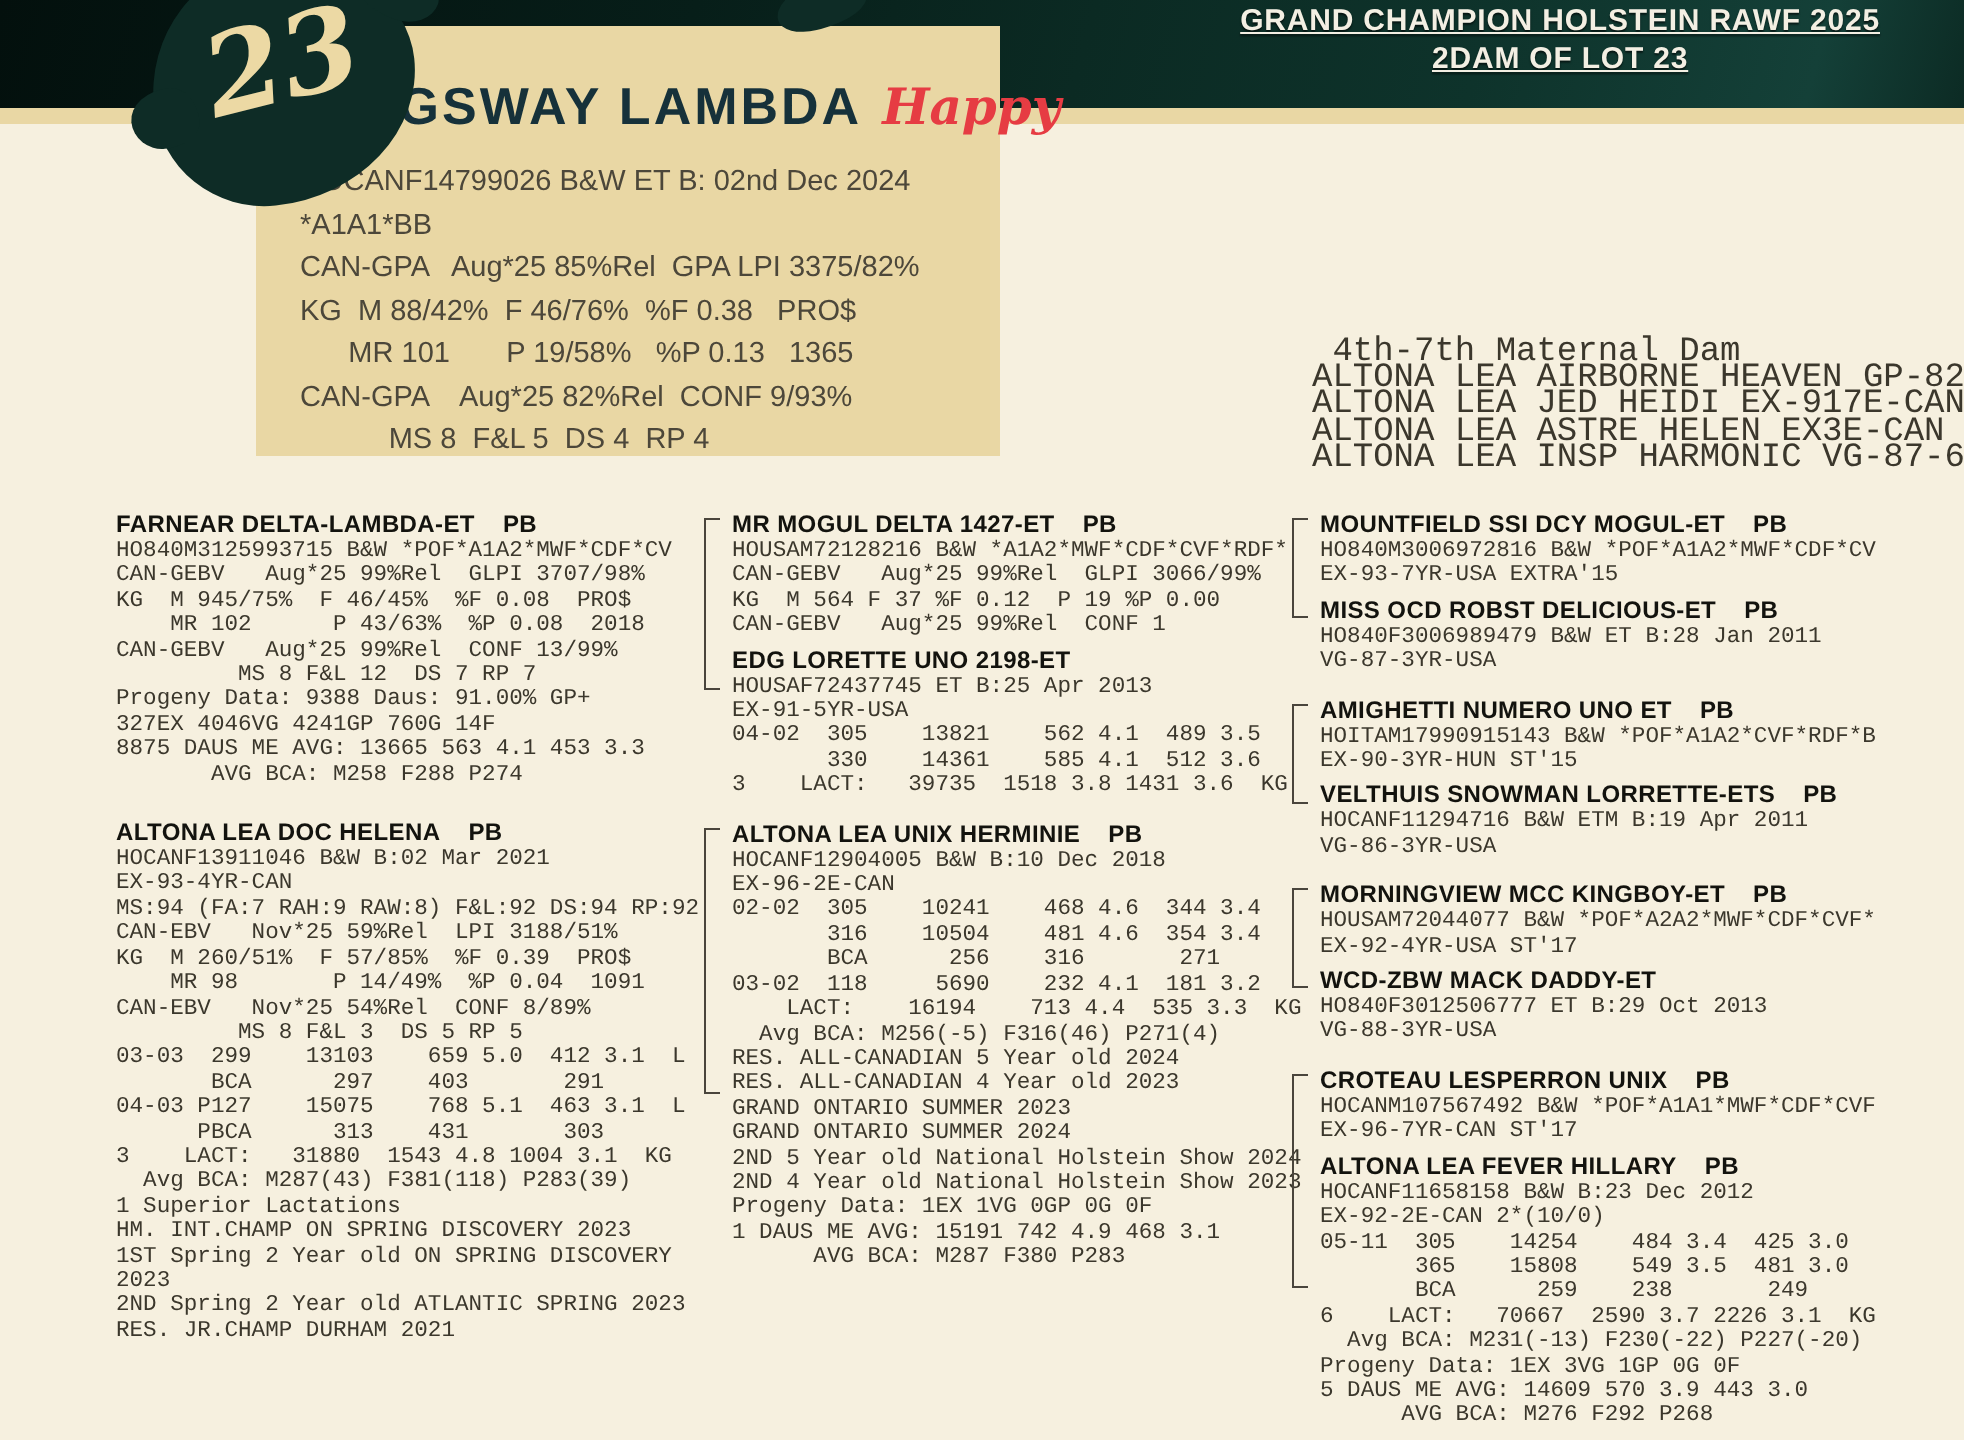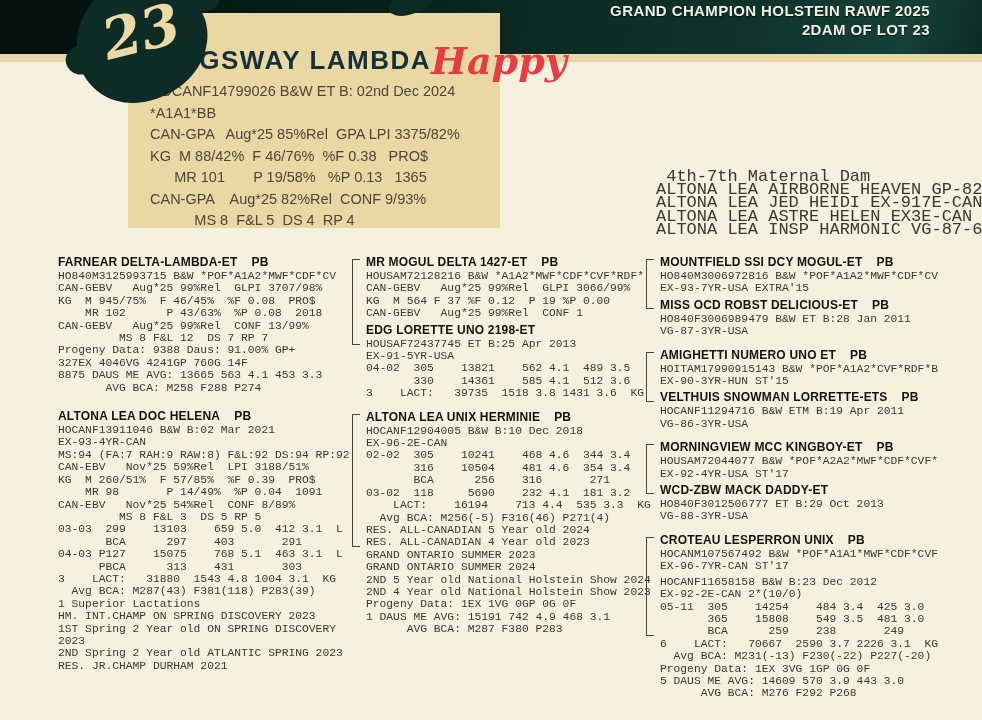--- a/index.html
+++ b/index.html
@@ -12,38 +12,39 @@
 
   
   .topband{
     position:absolute;left:0;top:0;width:982px;height:54px;
     background:linear-gradient(105deg,#03100d 0%,#071e19 35%,#0b2a23 55%,#0e332b 75%,#144038 92%,#0c2b24 100%);
   }
   .band-strip{
     position:absolute;left:0;top:54px;width:982px;height:8px;background:#e9d7a4;
   }
   .banner{
-    position:absolute;right:52px;top:1px;text-align:right;
+    position:absolute;right:42px;top:1px;text-align:center;
     color:#f3efe3;font-weight:700;font-size:15px;line-height:19px;letter-spacing:.4px;
     text-shadow:0 1px 1px rgba(0,0,0,.6);
+    text-decoration:underline;
   }
 
   
   .infobox{
     position:absolute;left:128px;top:13px;width:372px;height:215px;
     background:#e9d7a4;
   }
   .titlerow{position:absolute;left:22px;top:25px;white-space:nowrap;}
   .title{
     font-weight:700;font-size:26px;letter-spacing:1.5px;color:#16313a;
     vertical-align:middle;
   }
   .script{
     font-family:"DejaVu Serif",serif;font-style:italic;font-weight:700;
-    font-size:38px;color:#e63c43;vertical-align:middle;
+    font-size:25px;color:#e63c43;margin-left:10px;vertical-align:middle;
   }
   .info{
     position:absolute;left:22px;top:68px;margin:0;
     font-family:"Liberation Sans",sans-serif;
     font-size:14.5px;line-height:21.5px;color:#4c473a;white-space:pre;
   }
 
   
   .blob{
     position:absolute;left:76px;top:-20px;width:132px;height:122px;
@@ -253,20 +254,21 @@
 VG-88-3YR-USA</pre>
         </div>
       </div>
       <div class="group bracket">
         <div class="block">
           <h3>CROTEAU LESPERRON UNIX<span class="tag">PB</span></h3>
           <pre>HOCANM107567492 B&amp;W *POF*A1A1*MWF*CDF*CVF
 EX-96-7YR-CAN ST'17</pre>
         </div>
         <div class="block">
+          <h3>ALTONA LEA FEVER HILLARY<span class="tag">PB</span></h3>
           <pre>HOCANF11658158 B&amp;W B:23 Dec 2012
 EX-92-2E-CAN 2*(10/0)
 05-11  305    14254    484 3.4  425 3.0
        365    15808    549 3.5  481 3.0
        BCA      259    238       249
 6    LACT:   70667  2590 3.7 2226 3.1  KG
   Avg BCA: M231(-13) F230(-22) P227(-20)
 Progeny Data: 1EX 3VG 1GP 0G 0F
 5 DAUS ME AVG: 14609 570 3.9 443 3.0
       AVG BCA: M276 F292 P268</pre>

